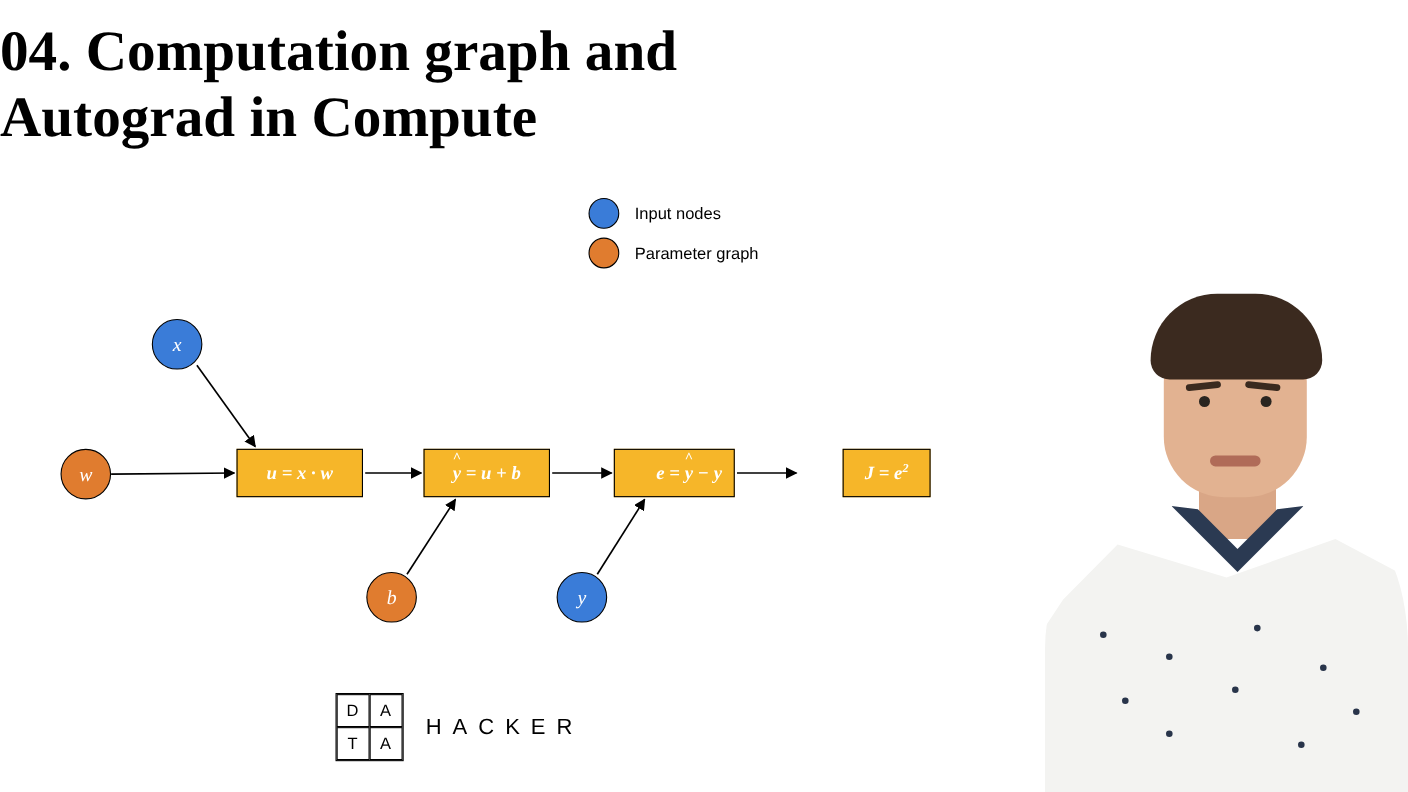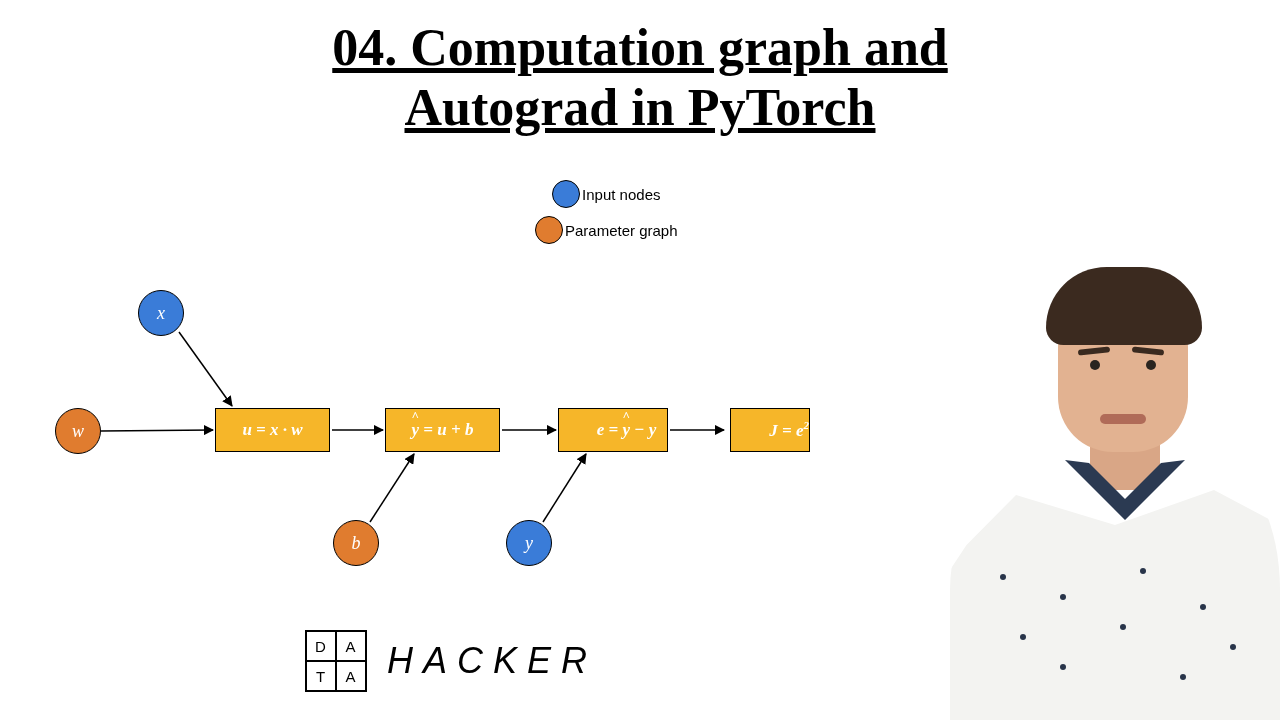--- a/index.html
+++ b/index.html
@@ -5,48 +5,46 @@
   html, body {
     margin: 0;
     padding: 0;
     width: 1280px;
     height: 720px;
     background: #ffffff;
     font-family: Georgia, "Times New Roman", serif;
     overflow: hidden;
   }
   .title {
-    text-align: center;
+    text-align: left;
     font-size: 52px;
     font-weight: 700;
     margin-top: 18px;
     line-height: 1.15;
     color: #000;
-    text-decoration: underline;
   }
   .stage {
     position: absolute;
     left: 0; top: 0;
     width: 1280px;
     height: 720px;
   }
   .legend {
     position: absolute;
     left: 535px;
     top: 180px;
     font-family: Arial, sans-serif;
     font-size: 15px;
     color: #000;
   }
   .lrow {
     display: flex;
     align-items: center;
-    gap: 2px;
+    gap: 14px;
     margin-bottom: 8px;
-    justify-content: center;
   }
   .sw-circle {
     width: 28px; height: 28px; border-radius: 50%;
     border: 1px solid #000;
     box-sizing: border-box;
   }
   .sw-rect {
     width: 44px; height: 26px;
     border: 1px solid #000;
     box-sizing: border-box;
@@ -180,33 +178,32 @@
     grid-template-rows: 30px 30px;
     border: 1.5px solid #000;
   }
   .logo-cell {
     border: 1.5px solid #000;
     display: flex; align-items: center; justify-content: center;
     font-size: 15px;
     letter-spacing: 1px;
   }
   .logo-word {
-    font-size: 36px;
+    font-size: 20px;
     letter-spacing: 10px;
     font-weight: 400;
-    font-style: italic;
   }
 </style>
 </head>
 <body>
 
 <div class="stage">
   <h1 class="title">
     <span>04. Computation graph and</span><br>
-    <span>Autograd in PyTorch</span>
+    <span>Autograd in Compute</span>
   </h1>
 
   <div class="legend">
     <div class="lrow">
       <div class="sw-circle" style="background: rgb(58, 124, 216);"></div>
       <span>Input nodes</span>
     </div>
     <div class="lrow">
       <div class="sw-circle" style="background: rgb(224, 124, 47);"></div>
       <span>Parameter graph</span>
@@ -232,21 +229,21 @@
     </span>
   </div>
   <div class="box" id="box-u" style="left: 215px; top: 408px; width: 115px; background: rgb(246, 182, 41);">
     <span>u = x · w</span>
   </div>
   <div class="box" id="box-e" style="left: 558px; top: 408px; width: 110px; background: rgb(246, 182, 41); padding-left: 27px;">
     <span>
       <span>e = </span><span class="hat">y</span><span> − y</span>
     </span>
   </div>
-  <div class="box" id="box-J" style="left: 730px; top: 408px; width: 80px; background: rgb(246, 182, 41); justify-content: flex-end;">
+  <div class="box" id="box-J" style="left: 766px; top: 408px; width: 80px; background: rgb(246, 182, 41);">
     <span>
       <span>J = e</span><span class="sup">2</span>
     </span>
   </div>
 
   <svg class="arrows">
     <defs>
       <marker id="ah" viewBox="0 0 10 10" refX="9" refY="5" markerWidth="7" markerHeight="7" orient="auto-start-reverse">
         <path d="M 0 0 L 10 5 L 0 10 z" fill="#000"></path>
       </marker>

